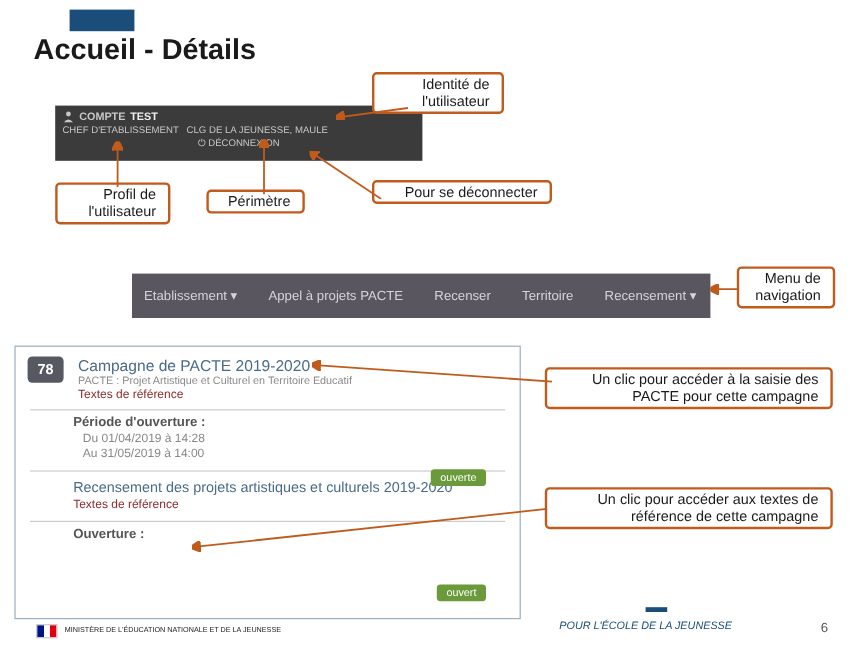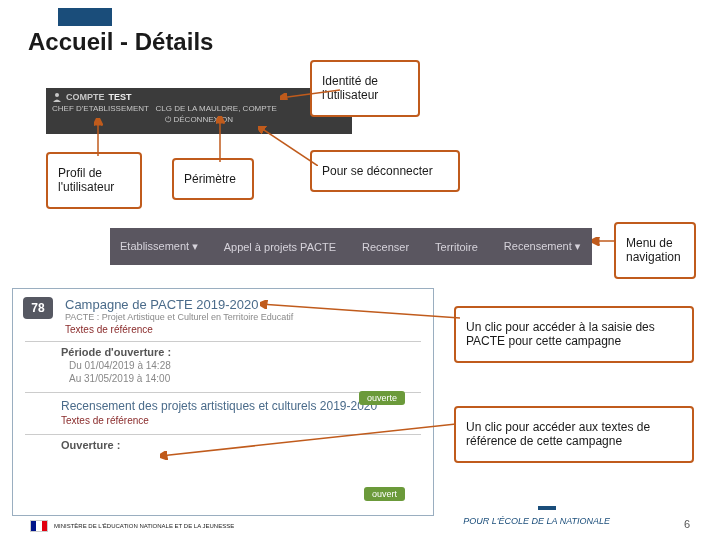--- a/index.html
+++ b/index.html
@@ -1,20 +1,20 @@
 <!DOCTYPE html>
 <html><head>
 <meta charset="utf-8">
 <style>
   * { box-sizing: border-box; margin: 0; padding: 0; }
   body { width: 720px; height: 540px; font-family: Arial, sans-serif; background: #fff; position: relative; overflow: hidden; }
   .accent-bar { position: absolute; left: 58px; top: 8px; width: 54px; height: 18px; background: #1a4d7a; }
   .page-title { position: absolute; left: 28px; top: 28px; font-size: 24px; font-weight: bold; color: #1a1a1a; }
   
-  .callout { position: absolute; background: #fff; border: 2px solid #c05b1c; border-radius: 4px; padding: 12px 10px; font-size: 12px; text-align: left; color: #1a1a1a; line-height: 1.2; }
+  .callout { position: absolute; background: #fff; border: 2px solid #c05b1c; border-radius: 4px; padding: 1px 10px; font-size: 12px; text-align: right; color: #1a1a1a; line-height: 1.2; }
   
   .user-bar { position: absolute; left: 46px; top: 88px; width: 306px; height: 46px; background: #3b3b3b; color: #c7c7c7; font-size: 9px; padding: 4px 6px; }
   .user-row1 { display: flex; align-items: center; gap: 4px; }
   .user-row2 { font-size: 8px; margin-top: 2px; }
   .person-icon { width: 10px; height: 10px; display:inline-block; }
   
   .nav-bar { position: absolute; left: 110px; top: 228px; width: 482px; height: 37px; background: #5a5660; color: #d6d3db; font-size: 11px; display: flex; align-items: center; padding: 0 10px; gap: 26px; }
   .nav-item { white-space: nowrap; }
   
   .card { position: absolute; left: 12px; top: 288px; width: 422px; height: 228px; border: 1px solid #9aaec0; background: #fff; }
@@ -52,21 +52,21 @@
       <svg viewBox="0 0 10 10">
           <circle cx="5" cy="3" r="2" fill="#c7c7c7"></circle>
           <path d="M1 10 Q5 5 9 10" fill="#c7c7c7"></path>
         </svg>
     </span>
     <span style="font-weight:bold;">COMPTE</span>
     <span style="font-weight:bold;color:#eee;">TEST</span>
   </div>
   <div class="user-row2">
     <span>CHEF D'ETABLISSEMENT</span>
-    &nbsp; <span>CLG DE LA MAULDRE, COMPTE</span>
+    &nbsp; <span>CLG DE LA JEUNESSE, MAULE</span>
   </div>
   <div class="user-row2" style="text-align:center; margin-top:2px;">
     <span>⏻</span>
     <span>DÉCONNEXION</span>
   </div>
 </div>
 
 <div class="callout" style="left:310px; top:60px; width:110px;">Identité de l'utilisateur</div>
 <div class="callout" style="left:46px; top:152px; width:96px;">Profil de l'utilisateur</div>
 <div class="callout" style="left:172px; top:158px; width:82px;">Périmètre</div>
@@ -168,14 +168,14 @@
         <path d="M0,0 L6,3 L0,6" fill="#c05b1c"></path>
       </marker>
     </defs>
   </svg>
 
 <div class="footer-logo">
   <div class="flag"></div>
   <div class="logo-text">MINISTÈRE DE L'ÉDUCATION NATIONALE ET DE LA JEUNESSE</div>
 </div>
 <div class="footer-right-accent"></div>
-<div class="footer-right">POUR L'ÉCOLE DE LA NATIONALE</div>
+<div class="footer-right">POUR L'ÉCOLE DE LA JEUNESSE</div>
 <div class="page-num">6</div>
 
 </body></html>

